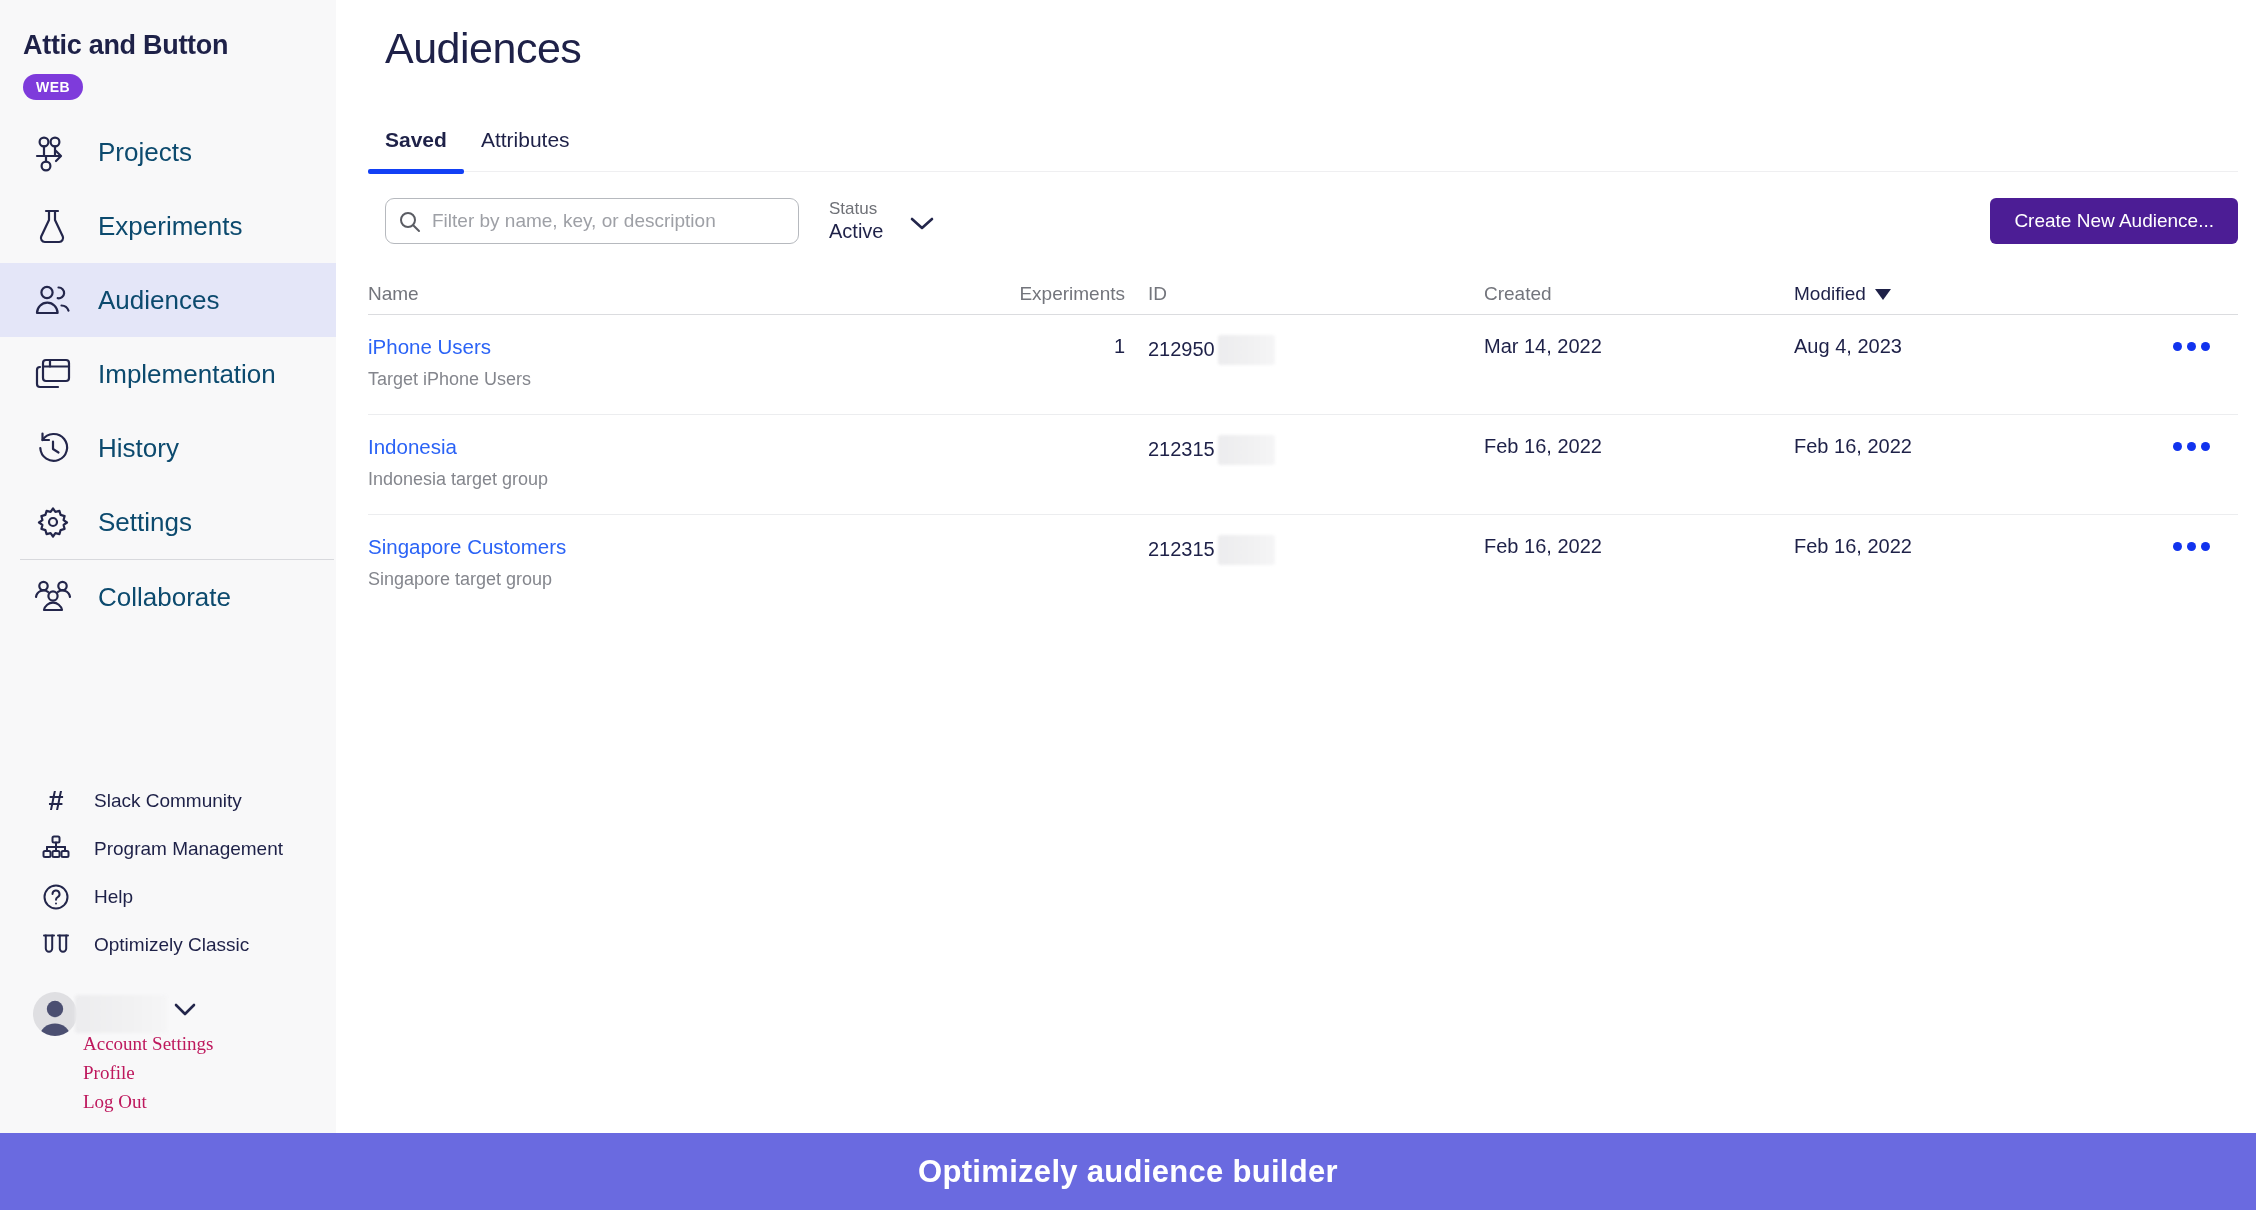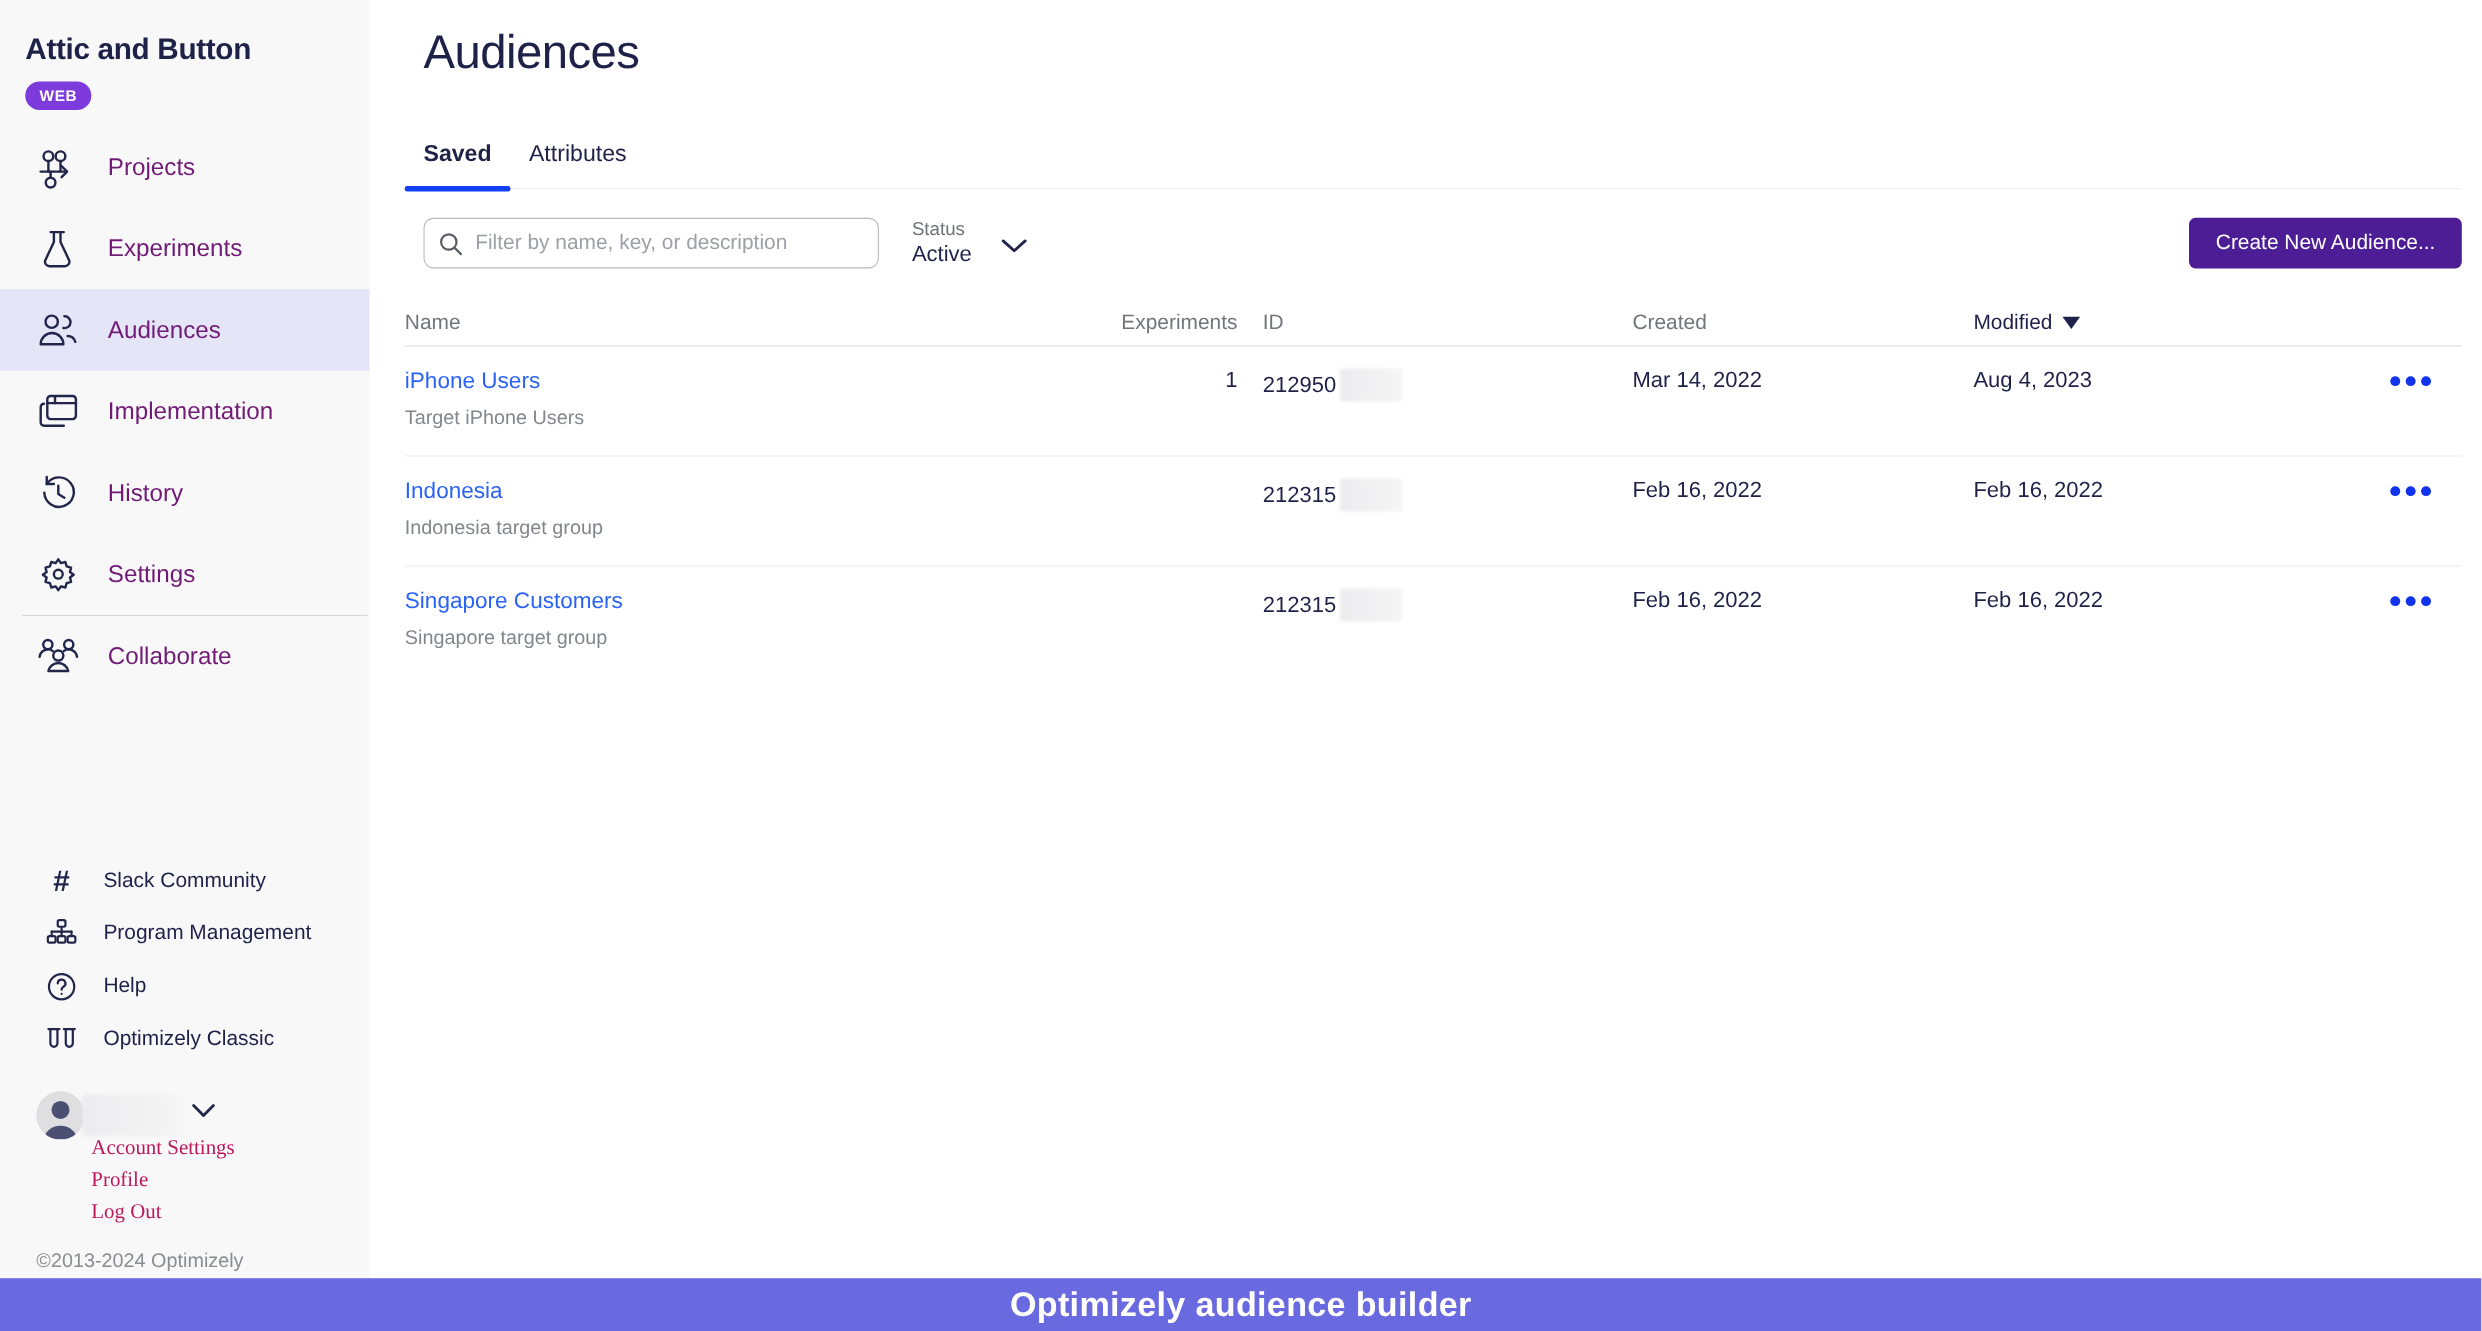--- a/index.html
+++ b/index.html
@@ -9,21 +9,21 @@
   
   .sidebar{position:absolute;left:0;top:0;width:355px;height:1210px;
            background:#F8F8F9;border-right:1px solid #E5E5E8;box-sizing:border-box;}
   .side-title{margin:30px 0 0 23px;font-size:27px;font-weight:700;letter-spacing:-0.3px;color:#1E2148;}
   .badge{display:inline-block;margin:13px 0 0 23px;background:#7E3BDB;color:#fff;
          font-size:14px;font-weight:700;letter-spacing:0.5px;padding:5px 13px;border-radius:14px;}
   .nav{margin-top:15px;}
   .nav-item{height:74px;display:flex;align-items:center;padding-left:30px;cursor:pointer;}
   .nav-item.active{background:#E4E6F8;}
   .nav-icon{width:46px;display:flex;justify-content:center;}
-  .nav-label{margin-left:22px;font-size:22px;color:#701a75;}
+  .nav-label{margin-left:22px;font-size:26px;color:#0c4a6e;}
   .side-divider{border:none;border-top:1px solid #D8D9DD;margin:0 20px;}
   svg.ic{stroke:#23264B;fill:none;stroke-width:2.2;stroke-linecap:round;stroke-linejoin:round;}
 
   .side-secondary{position:absolute;top:777px;left:0;right:0;}
   .sec-item{height:48px;display:flex;align-items:center;padding-left:36px;cursor:pointer;}
   .sec-icon{width:40px;display:flex;justify-content:center;align-items:center;}
   .sec-label{margin-left:18px;font-size:19px;color:#1E2148;}
   .hash-glyph{font-size:27px;font-weight:600;color:#23264B;line-height:1;}
 
   .side-account{position:absolute;top:992px;left:0;right:0;height:160px;}
@@ -74,21 +74,21 @@
   .sort-tri{display:inline-block;margin-left:9px;width:0;height:0;border-left:8px solid transparent;
             border-right:8px solid transparent;border-top:11px solid #1E2148;vertical-align:1px;}
   .trow .cell{padding-top:20px;font-size:20px;color:#1E2148;}
   .row-name{font-size:20.5px;color:#2B63F6;cursor:pointer;}
   .row-desc{margin-top:10px;font-size:18px;color:#84868D;}
   .id-redact{display:inline-block;width:57px;height:30px;vertical-align:-9px;margin-left:3px;}
   .dots{display:flex;gap:5px;align-items:center;padding-top:26px;height:10px;cursor:pointer;}
   .dots i{width:9px;height:9px;border-radius:50%;background:#1133EE;}
 
   
-  .banner{position:absolute;left:0;bottom:0;width:2256px;height:48px;background:#6A6AE0;
+  .banner{position:absolute;left:0;bottom:0;width:2256px;height:77px;background:#6A6AE0;
           display:flex;align-items:center;justify-content:center;z-index:20;}
   .banner-text{color:#fff;font-size:31px;font-weight:700;letter-spacing:0.3px;}
 </style>
 </head>
 <body>
 
 <div class="app">
 
   <div class="sidebar">
     <div class="side-title">Attic and Button</div>

